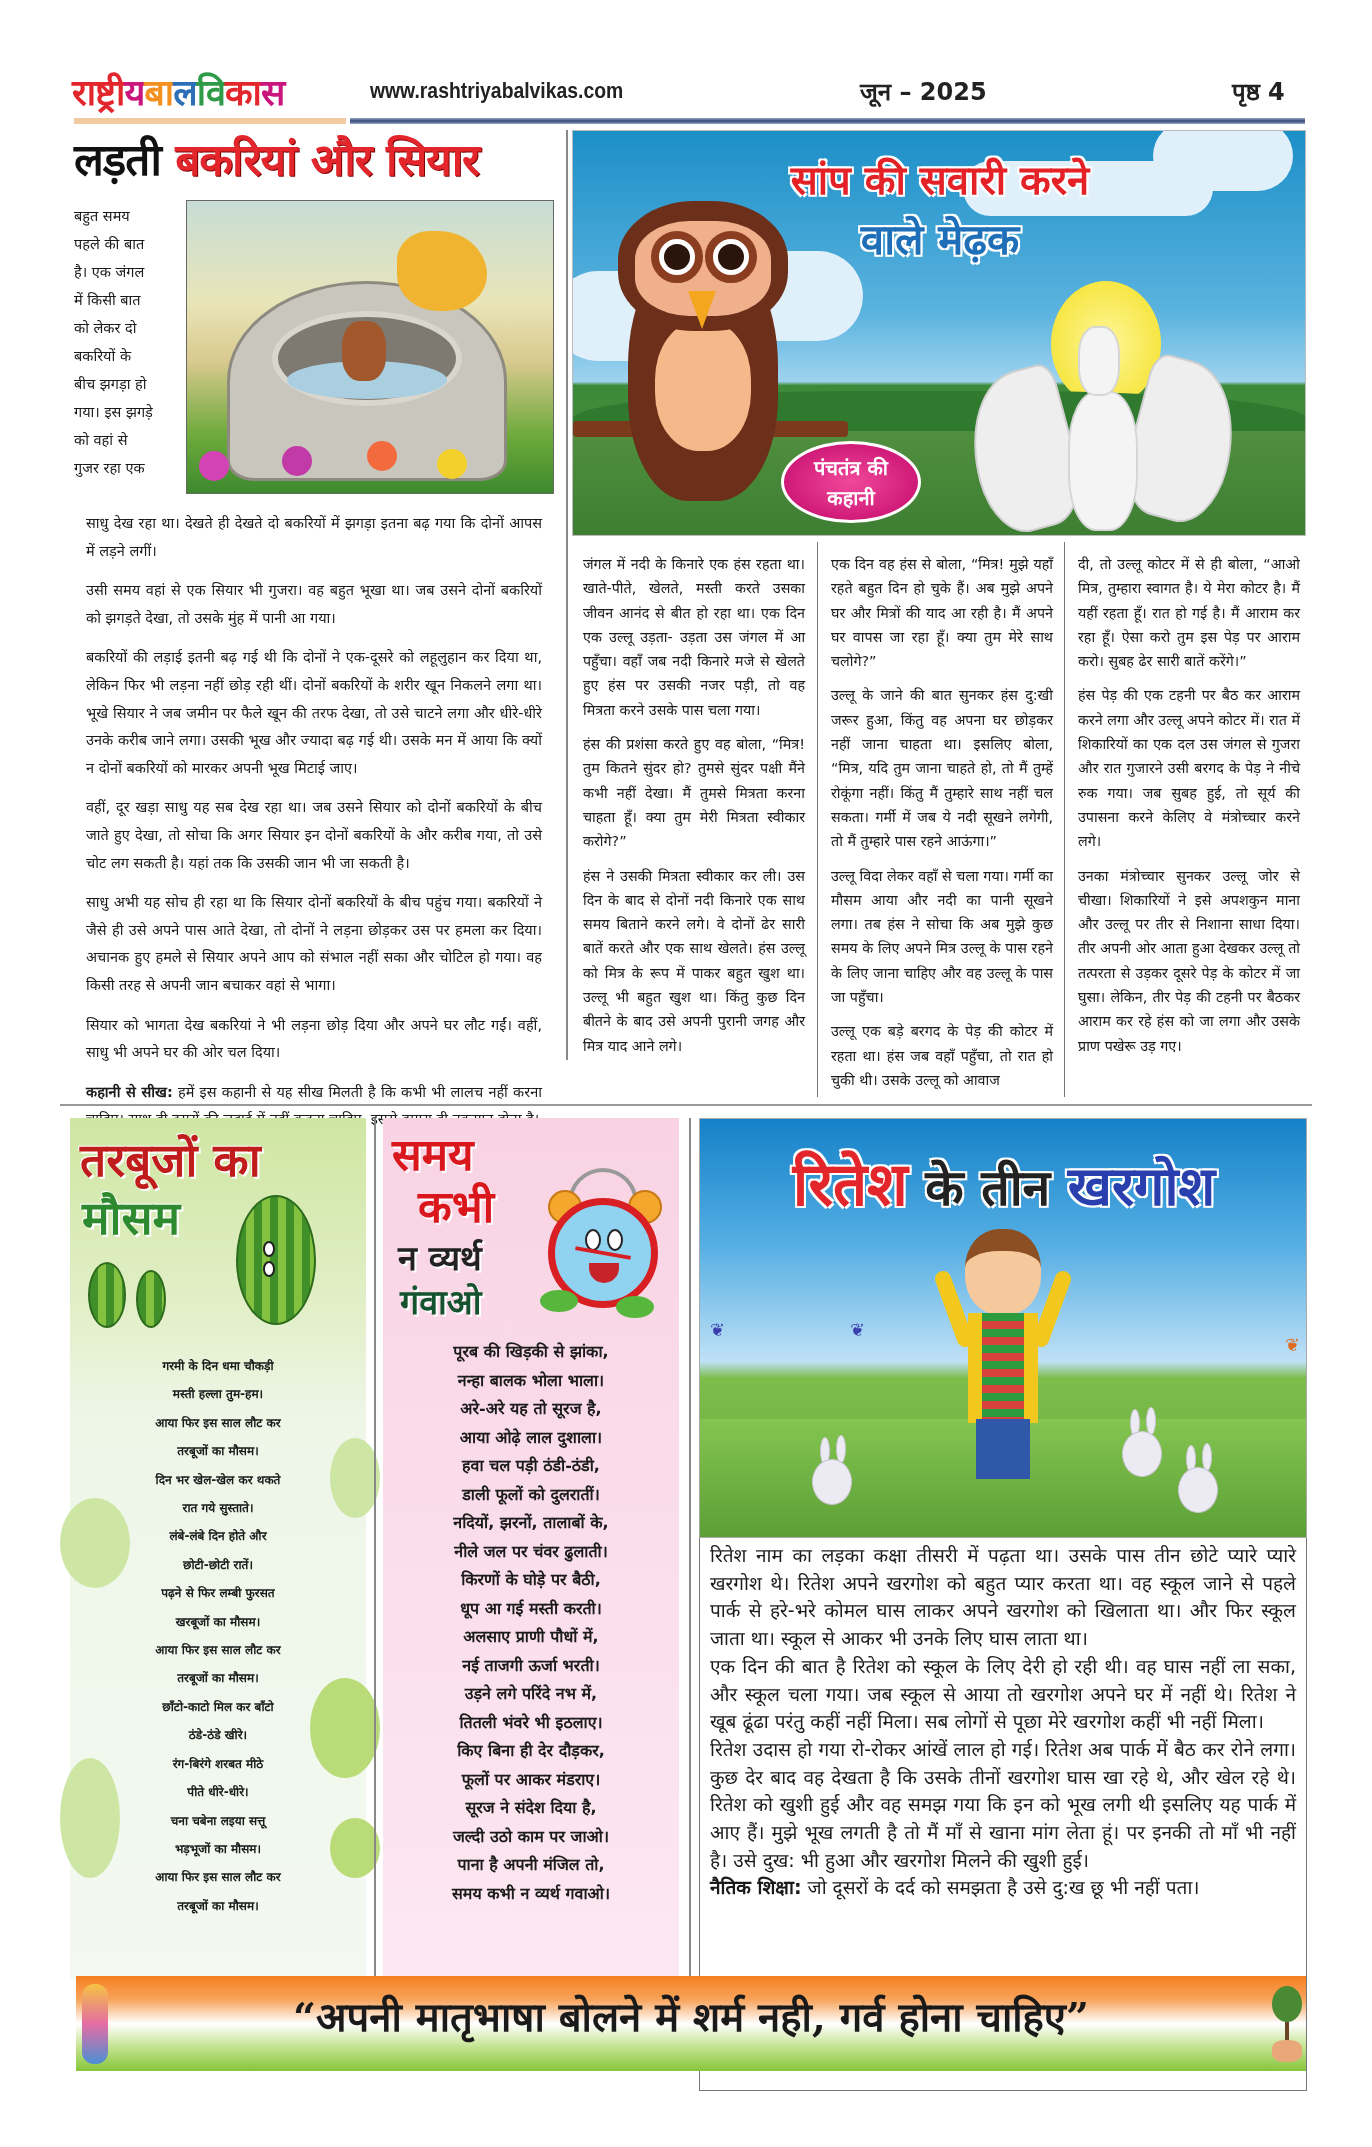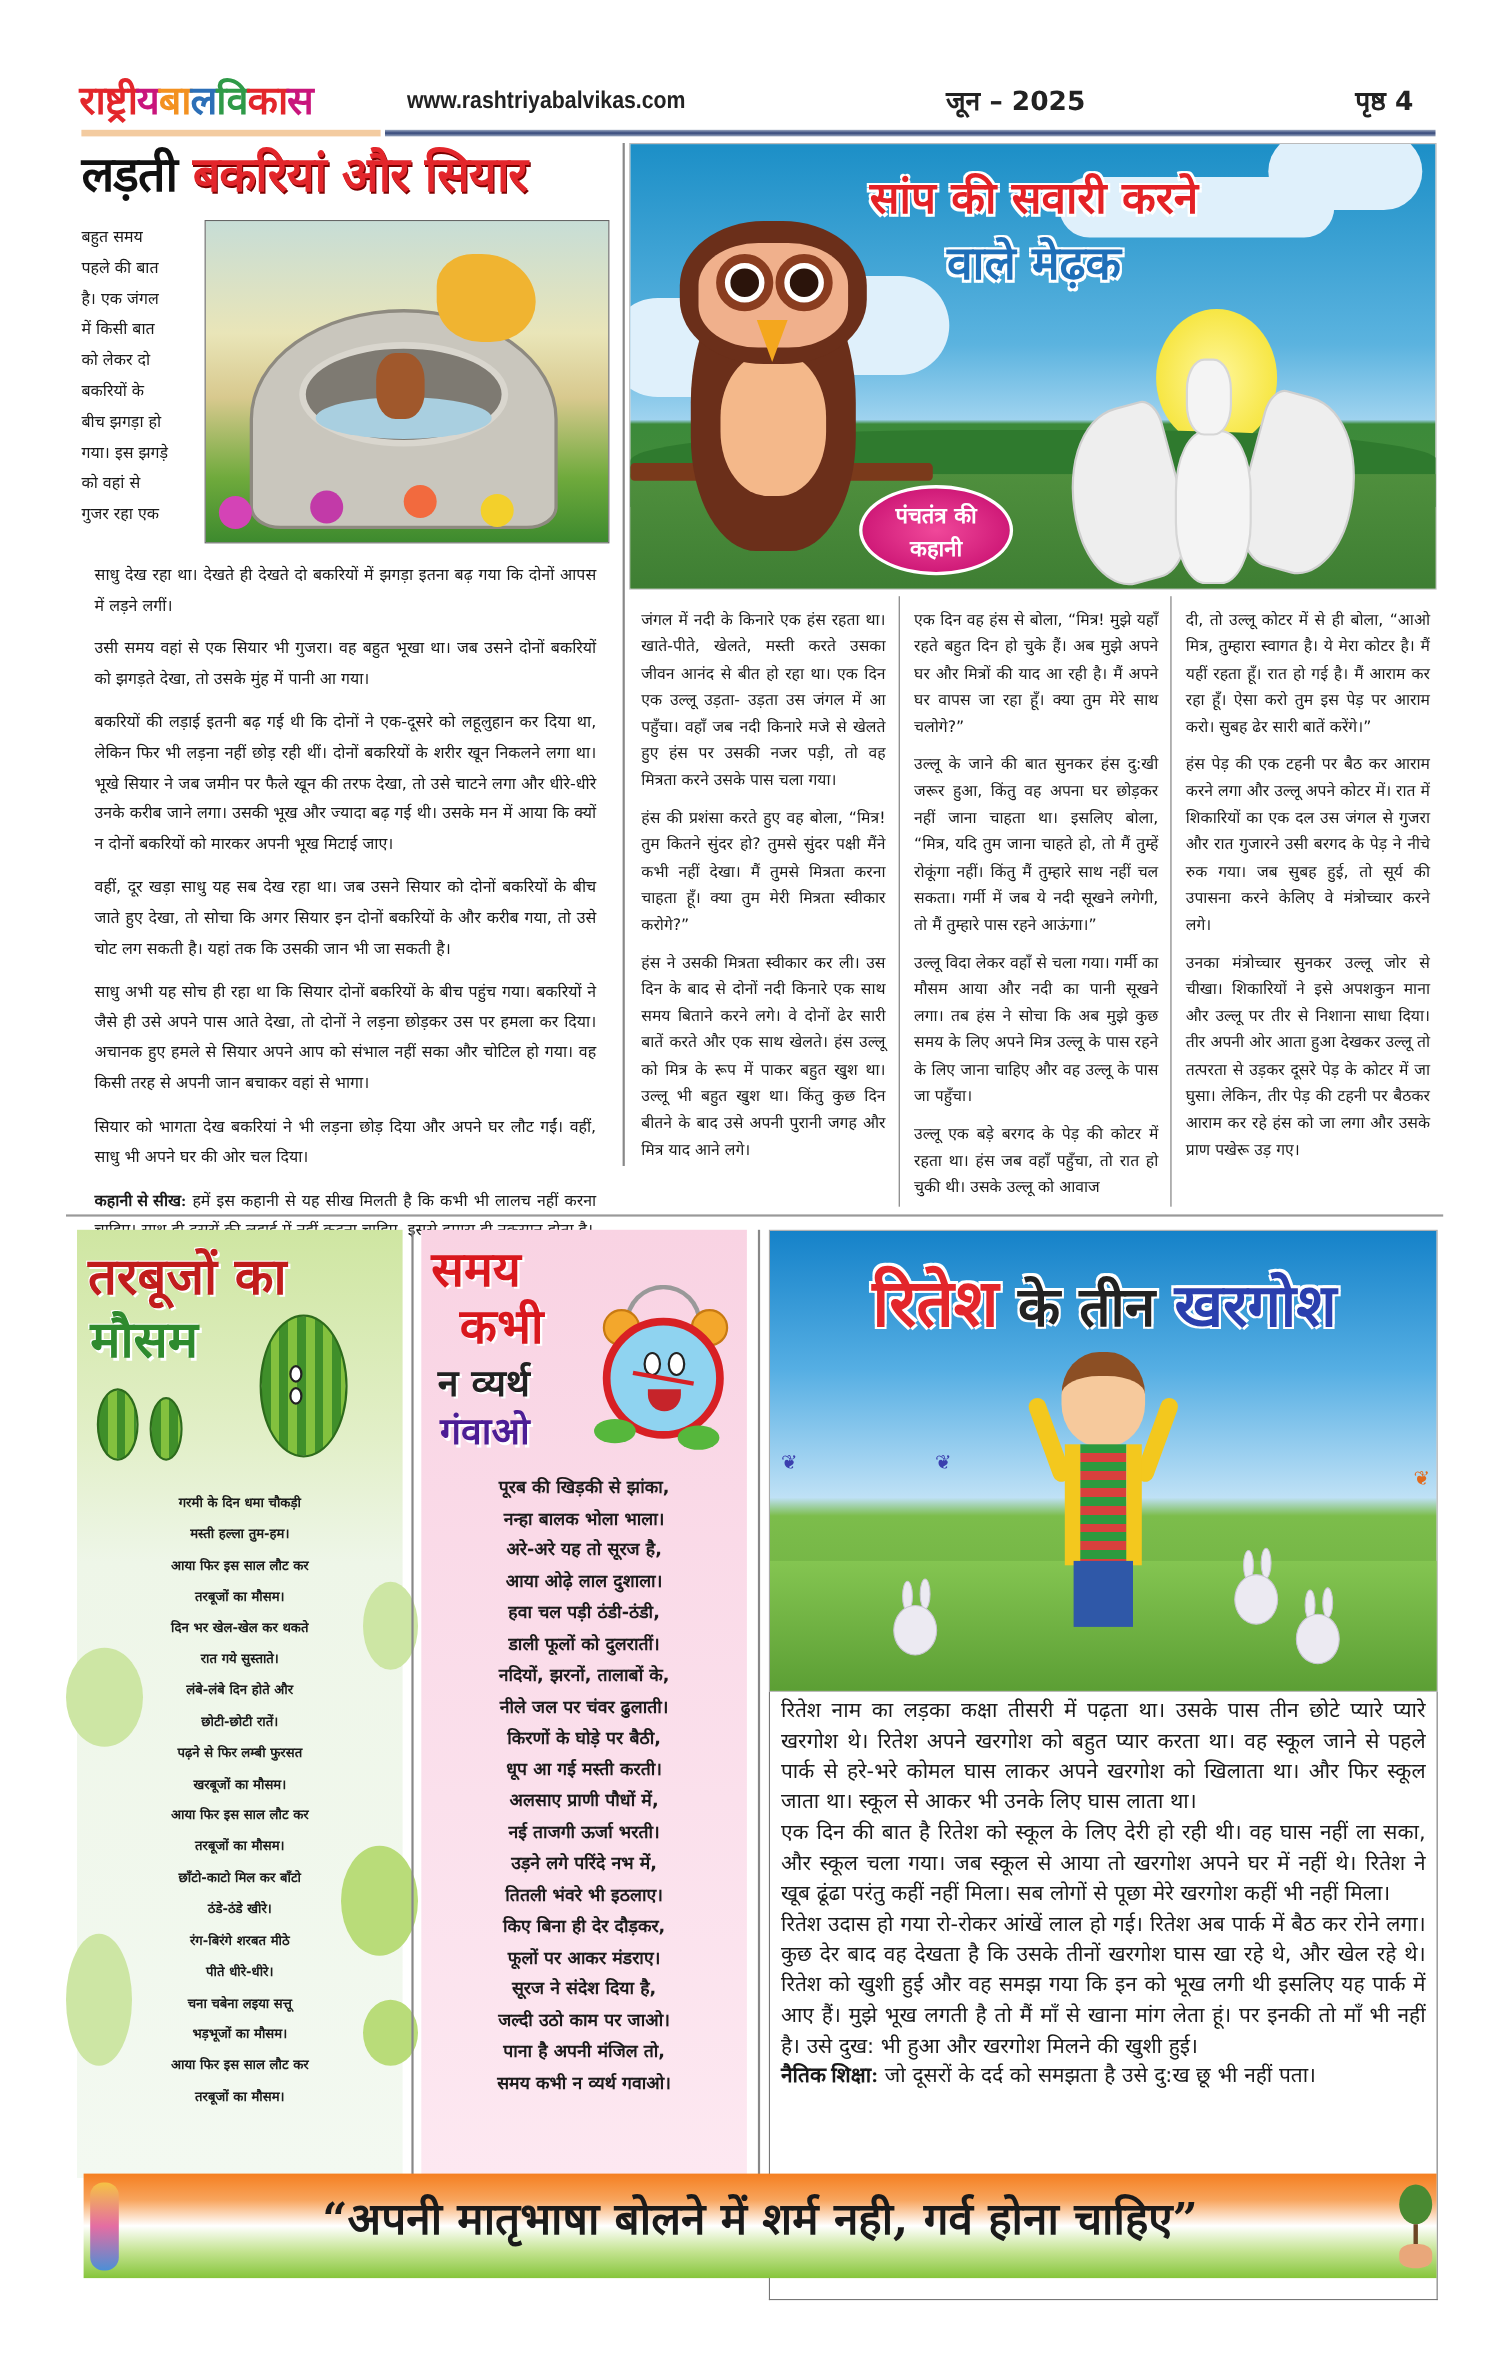--- a/index.html
+++ b/index.html
@@ -27,21 +27,21 @@
     background: linear-gradient(180deg, #c7ddd6 0%, #e9e5b8 35%, #d8c98e 55%, #6faa3c 80%, #3d8a2e 100%); overflow: hidden; }
   .well { left: 40px; top: 80px; width: 280px; height: 200px; border-radius: 50% 50% 10% 10%; background: #c9c6bd; border: 3px solid #8e8a80; }
   .well-inner { left: 85px; top: 110px; width: 190px; height: 95px; border-radius: 50%; background: #7e7a72; border: 6px solid #d9d6ce; }
   .water { left: 100px; top: 160px; width: 160px; height: 38px; border-radius: 50%; background: #a9cfe0; }
   .goat { left: 210px; top: 30px; width: 90px; height: 80px; background: #f0b431; border-radius: 40% 60% 50% 50%; }
   .fox { left: 155px; top: 120px; width: 44px; height: 60px; background: #a0582c; border-radius: 40%; }
   .flower { width: 30px; height: 30px; border-radius: 50%; }
   #s1-lead { left: 74px; top: 202px; width: 108px; font-size: 14.5px; line-height: 28px; }
   #s1-body { left: 74px; top: 498px; width: 480px; font-size: 14.5px; line-height: 27.6px; text-align: justify; }
   #s1-body p { margin: 12px; }
-  .bold-lbl { font-weight: bold; font-family: Liberation Serif, serif; }
+  .bold-lbl { font-weight: bold; }
 
   
   #s2-banner { left: 572px; top: 130px; width: 734px; height: 406px; overflow: hidden; border: 1px solid #bbb;
     background: linear-gradient(180deg, #1c8fc7 0%, #5bb3df 45%, #9fd3ef 62%, #3c8a3a 63%, #4d8f3b 100%); }
   .cloud { background: #dff0fb; border-radius: 50px; }
   .sun { left: 478px; top: 150px; width: 110px; height: 125px; border-radius: 50%; background: radial-gradient(#fff79a, #f3df20); }
   .hills { left: 0; top: 260px; width: 734px; height: 70px; background: #2f7a2e; border-radius: 40% 40% 0 0; }
   .meadow { left: 0; top: 300px; width: 734px; height: 106px; background: linear-gradient(#4f8f3d, #3e7e33); }
   #s2-title-1 { left: 0; width: 734px; top: 20px; text-align: center; font-size: 40px; font-weight: bold; color: #e42126; text-shadow: 2px 2px 0 #fff, -2px -2px 0 #fff, 2px -2px 0 #fff, -2px 2px 0 #fff; }
   #s2-title-2 { left: 0; width: 734px; top: 78px; text-align: center; font-size: 42px; font-weight: bold; color: #1f6fb8; padding-left: 0; text-shadow: 2px 2px 0 #fff, -2px -2px 0 #fff, 2px -2px 0 #fff, -2px 2px 0 #fff; }
@@ -79,21 +79,21 @@
   .melon-face { left: 30%; top: 35%; width: 40%; height: 30%; }
   .melon-eye { width: 12px; height: 16px; border-radius: 50%; background: #fff; border: 2px solid #222; display: inline-block; margin: 0 2px; }
   #p1-verses { left: 70px; top: 1352px; width: 296px; text-align: center; font-size: 12px; font-weight: bold; line-height: 28.4px; color: #1b1b1b; }
   .v-rule { width: 2px; background: #888; }
 
   
   #p2-box { left: 383px; top: 1118px; width: 296px; height: 862px; background: linear-gradient(180deg, #f9d3e3 0%, #fbe0ec 60%, #fde8f1 100%); }
   #p2-title1 { left: 392px; top: 1128px; font-size: 44px; font-weight: bold; color: #d9171d; text-shadow: 2px 2px 0 #fff; line-height: 54px; }
   #p2-title2 { left: 418px; top: 1180px; font-size: 44px; font-weight: bold; color: #d9171d; text-shadow: 2px 2px 0 #fff; line-height: 54px; }
   #p2-title3 { left: 398px; top: 1236px; font-size: 34px; font-weight: bold; color: #222; text-shadow: 2px 2px 0 #fff; line-height: 44px; }
-  #p2-title4 { left: 400px; top: 1280px; font-size: 34px; font-weight: bold; color: #4c1d95; text-shadow: 2px 2px 0 #fff; line-height: 44px; }
+  #p2-title4 { left: 400px; top: 1280px; font-size: 34px; font-weight: bold; color: #14532d; text-shadow: 2px 2px 0 #fff; line-height: 44px; }
   .clock { left: 548px; top: 1198px; width: 110px; height: 110px; border-radius: 50%; background: #8fd3f0; border: 7px solid #d82024; }
   .clock-bell { width: 34px; height: 34px; border-radius: 50%; background: #f3a72c; border: 2px solid #c87a12; }
   .clock-handle { left: 568px; top: 1168px; width: 70px; height: 40px; border: 4px solid #999; border-bottom: none; border-radius: 40px 40px 0 0; }
   .clock-foot { width: 38px; height: 22px; border-radius: 50%; background: #56b73c; }
   .clock-eye { width: 16px; height: 22px; background: #fff; border: 2px solid #222; border-radius: 50%; }
   #p2-verses { left: 383px; top: 1338px; width: 296px; text-align: center; font-size: 16px; font-weight: bold; line-height: 28.5px; color: #1b1b1b; }
 
   
   #p3-banner { left: 699px; top: 1118px; width: 608px; height: 420px; overflow: hidden; border: 1px solid #aaa;
     background: linear-gradient(180deg, #1582c9 0%, #55aee3 30%, #bfe1f6 58%, #7cbd4b 62%, #66a83c 100%); }

